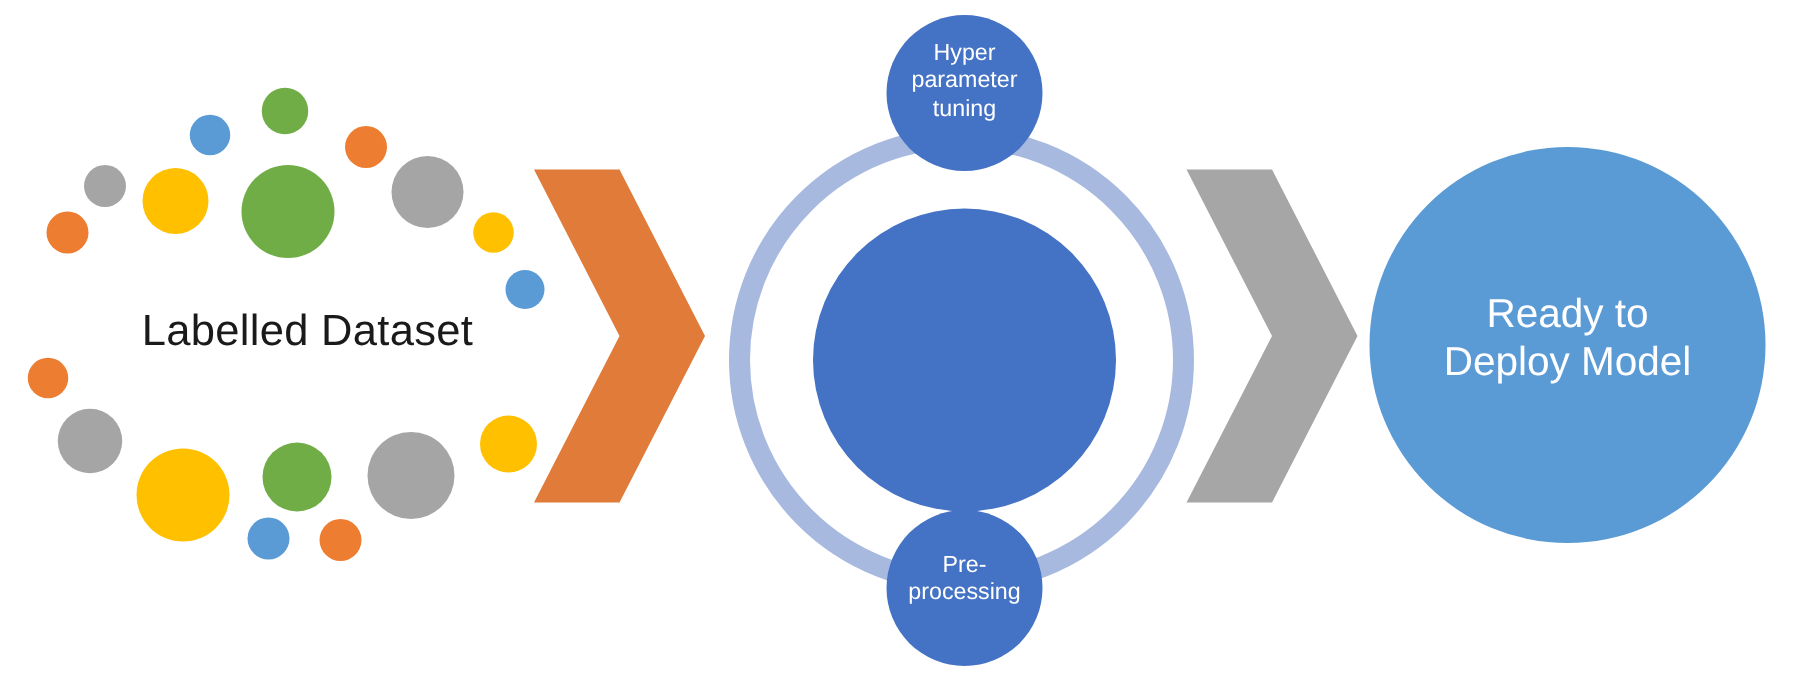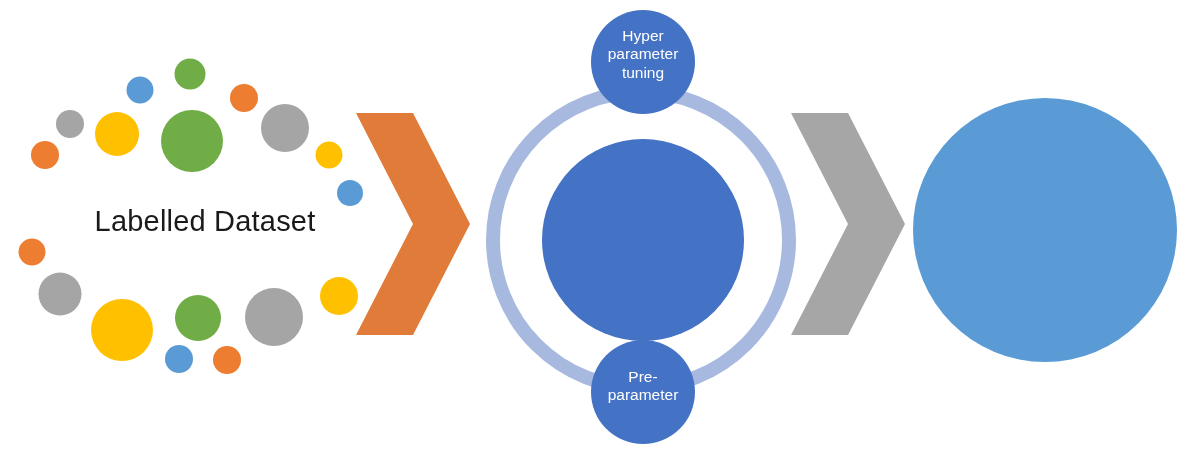--- a/index.html
+++ b/index.html
@@ -113,16 +113,18 @@
   </svg>
 
   <div class="txt" id="hyper-label">Hyper
 parameter
 tuning</div>
 
   <div class="txt" id="dataset-label">Labelled Dataset</div>
 
 
   <div class="txt" id="preprocessing-label">Pre-
-parameter</div>
+processing</div>
 
+  <div class="txt" id="deploy-label">Ready to
+Deploy Model</div>
 
 </div>
 
 </body></html>

